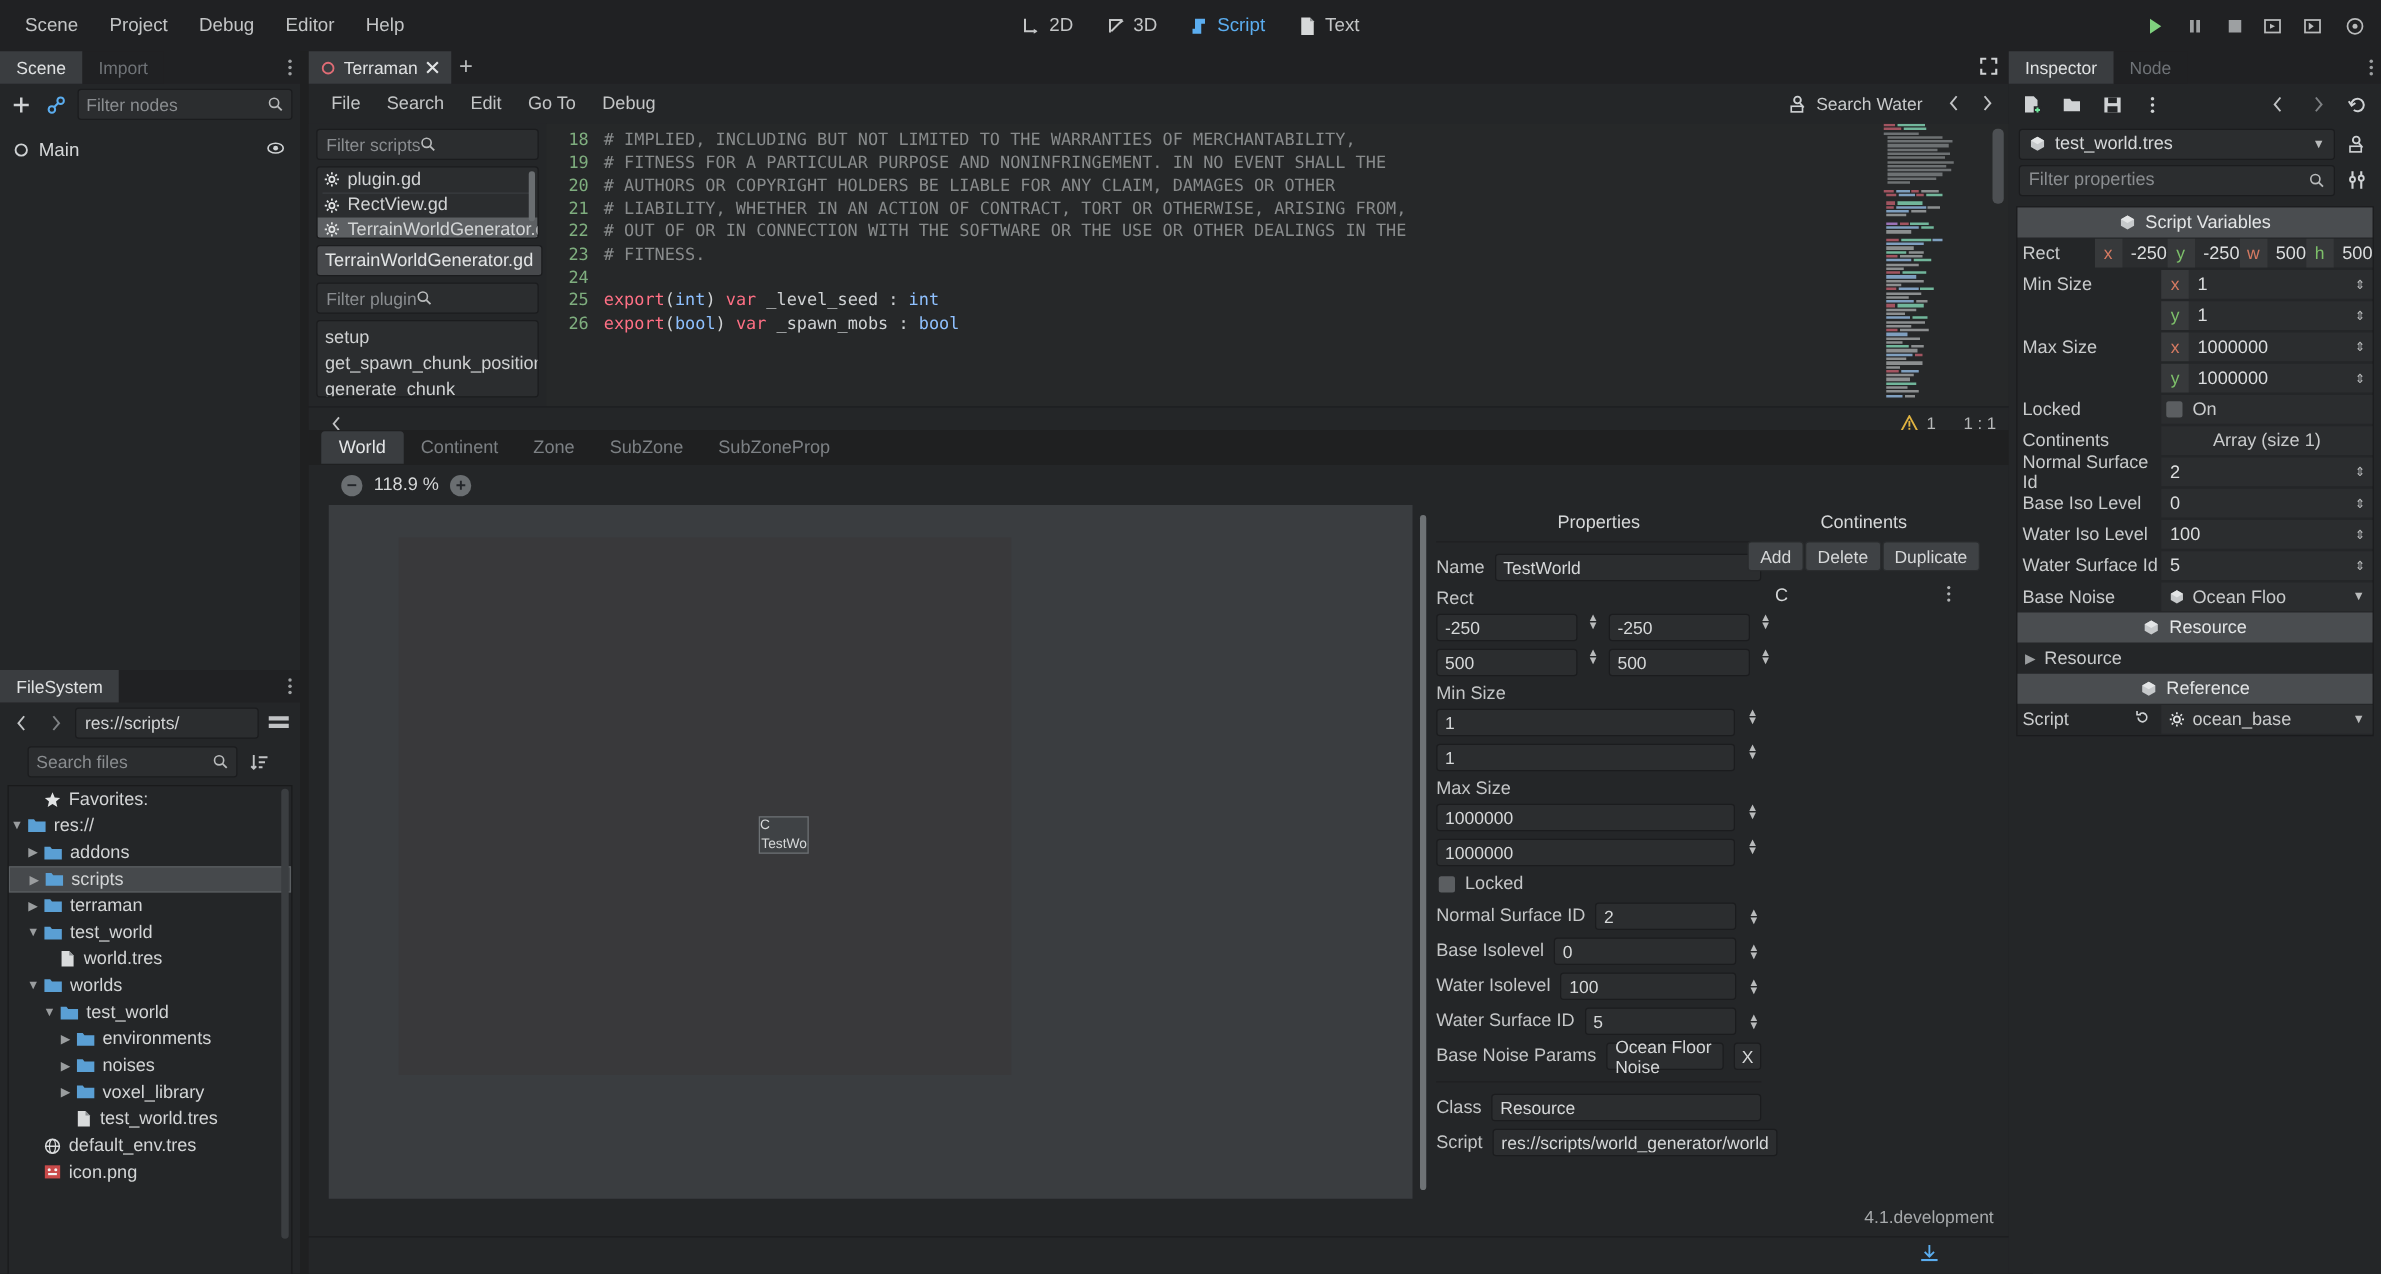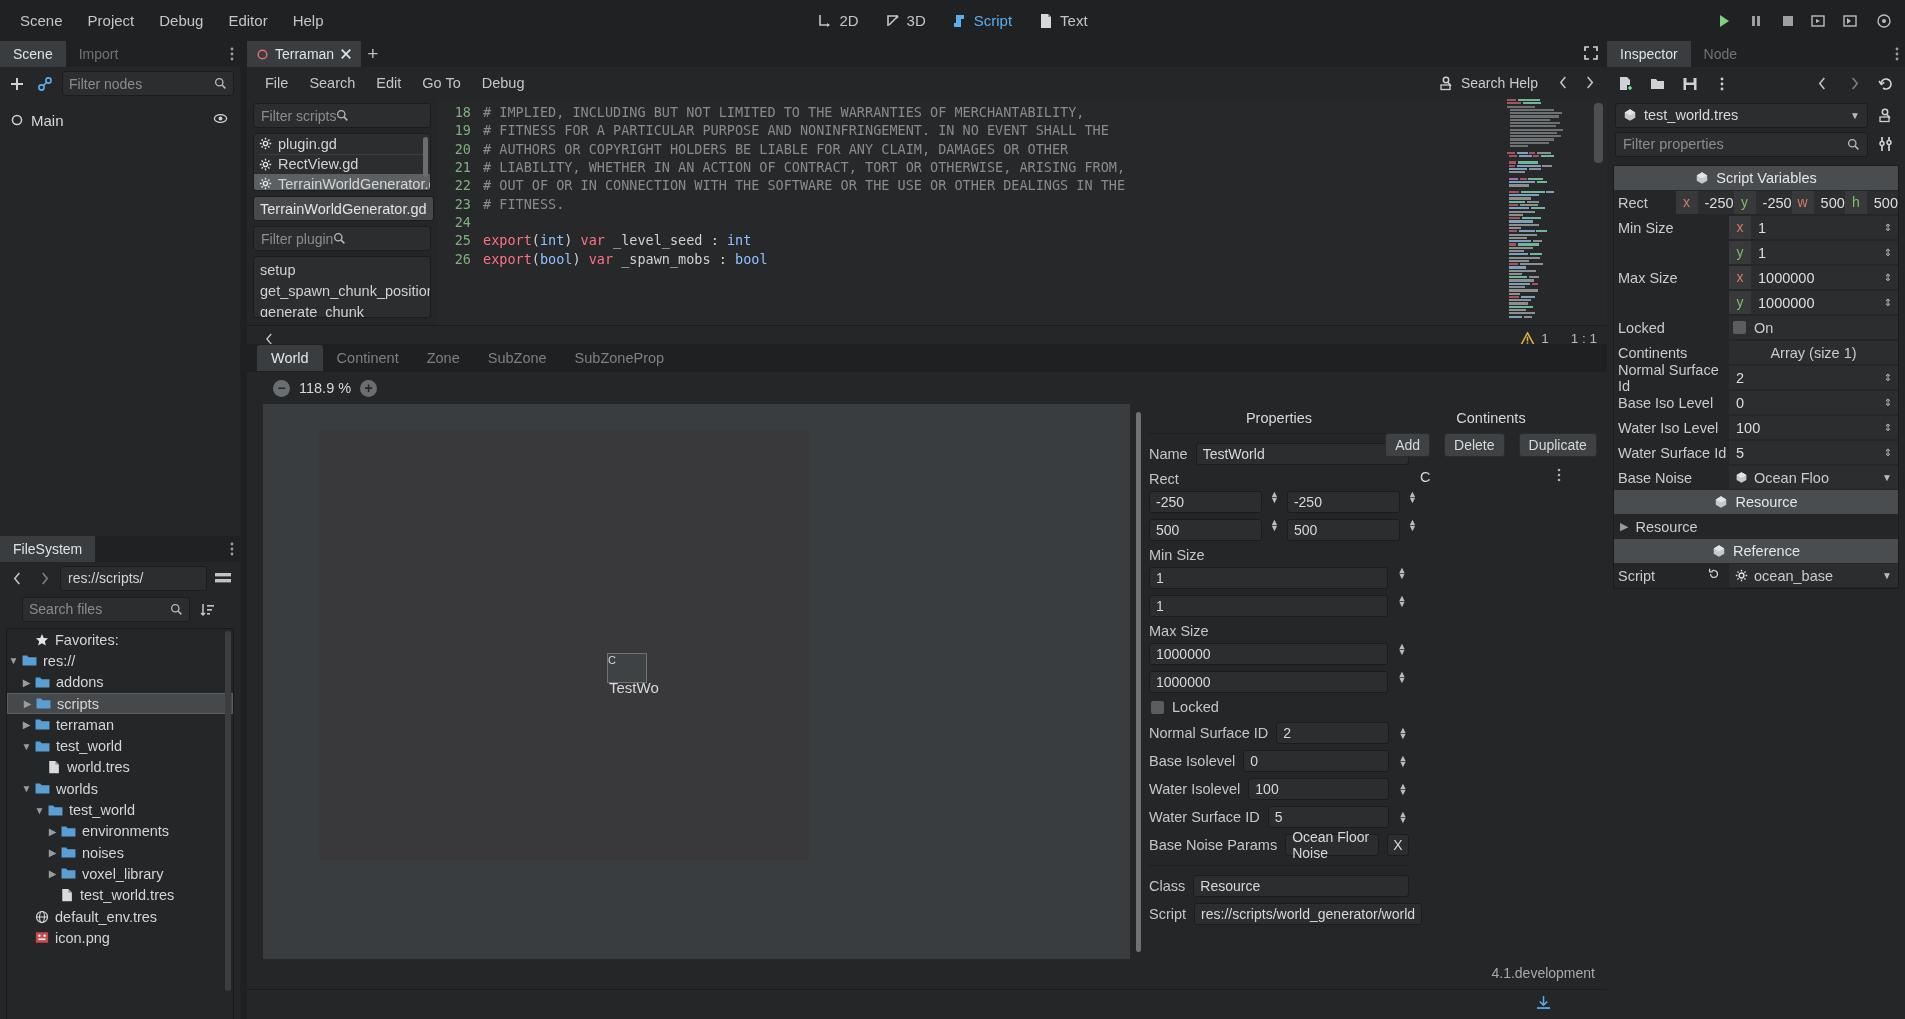--- a/index.html
+++ b/index.html
@@ -154,21 +154,21 @@
   .we-zoombar { height:32px; display:flex; align-items:center; gap:9px; padding-left:26px; font-size:14.5px; color:#d6d8d9; }
   .circ-btn { width:17px; height:17px; border-radius:50%; background:#6a6e71; color:#23262a; display:flex; align-items:center; justify-content:center; font-size:14px; font-weight:bold; line-height:1;}
 
   .we-body { display:flex; height:555px; position:relative;}
   .we-canvas { position:absolute; left:16px; top:0px; width:867px; height:555px; background:#3a3d40; }
   .we-canvas-inner { position:absolute; left:56px; top:26px; width:490px; height:430px; background:#39393b; }
   .rect-node {
     position:absolute; left:288px; top:223px; width:40px; height:30px;
     background:#3f4245; border:1px solid #6e7275; font-size:11px; color:#d6d8d9;
   }
-  .rect-node .lbl2 { position:absolute; left:1px; top:25px; font-size:15px; color:#d6d8d9; }
+  .rect-node .lbl2 { position:absolute; left:1px; top:15px; font-size:11px; color:#d6d8d9; }
   .we-splitter { position:absolute; left:889px; top:8px; width:5px; height:540px; background:#6e7275; border-radius:3px;}
 
   .props-col { position:absolute; left:902px; top:0; width:260px; }
   .props-title { text-align:center; font-size:14.5px; color:#d6d8d9; padding:6px 0 7px 0; }
   .props-sep { height:1px; background:#1e1f21; margin-bottom:9px;}
   .prow { display:flex; align-items:center; margin-bottom:6px; gap:8px; }
   .plabel { font-size:14.5px; color:#c4c6c7; white-space:nowrap; }
   .pfield {
     flex:1; height:22px; background:#2b2d2f; border:1px solid #1b1c1e; border-radius:3px;
     display:flex; align-items:center; padding:0 6px; font-size:14px; color:#d6d8d9;
@@ -176,21 +176,21 @@
   .spinbox { width:12px; display:flex; flex-direction:column; align-items:center; color:#b9bbbc; font-size:9px; line-height:6px;}
   .pblock-label { font-size:14.5px; color:#c4c6c7; margin:4px 0 4px 0;}
   .two-col { display:flex; gap:8px; margin-bottom:6px; }
   .two-col .pfield { width:113px; flex:none;}
   .checkrow { display:flex; align-items:center; gap:8px; margin:5px 0 7px 2px; font-size:14.5px; color:#c4c6c7;}
   .cbox { width:13px; height:13px; background:#5b5e61; border-radius:2px; }
   .props-bottom-sep { height:1px; background:#1e1f21; margin:9px 0 9px 0;}
 
   .cont-col { position:absolute; left:1170px; top:0; width:148px; }
   .cont-title { text-align:center; font-size:14.5px; color:#d6d8d9; padding:6px 0 7px 0; }
-  .cont-btns { display:flex; gap:14px; justify-content:center; margin-bottom:8px;}
+  .cont-btns { display:flex; gap:1px; justify-content:center; margin-bottom:8px;}
   .cbtn { background:#3f4245; border:1px solid #2a2c2e; border-radius:3px; padding:3px 9px; font-size:14px; color:#d6d8d9;}
   .cont-item { display:flex; align-items:center; font-size:14.5px; color:#d6d8d9; padding:3px 0 3px 3px;}
   .cont-item .gripdots { margin-left:auto; margin-right:4px; }
 
   
   .bottombar {
     position:absolute; left:247px; bottom:0; width:1360px; height:30px; background:#242628;
     display:flex; align-items:center; padding-left:12px; gap:0px; border-top:1px solid #1b1c1e;
   }
   .bb-item { padding:4px 12px; font-size:14.5px; color:#b4b7b9; }
@@ -625,21 +625,21 @@
         <div class="mi">Search</div>
         <div class="mi">Edit</div>
         <div class="mi">Go To</div>
         <div class="mi">Debug</div>
       <div class="sp-help">
         <svg width="16" height="16" viewBox="0 0 16 16">
             <circle cx="7" cy="5" r="2.7" fill="none" stroke="#cfd2d4" stroke-width="1.5"></circle>
             <path d="M9 7.5 L12 11" stroke="#cfd2d4" stroke-width="1.5"></path>
             <rect x="2" y="10" width="9" height="4.5" fill="none" stroke="#cfd2d4" stroke-width="1.3"></rect>
           </svg>
-        <span>Search Help</span>
+        <span>Search Water</span>
       </div>
       <div class="sp-navarrows">
         <span class="navarrow">
             <svg width="11" height="13" viewBox="0 0 12 14">
               <path d="M8 1 L3 7 L8 13" stroke="#c1c3c5" stroke-width="1.7" fill="none"></path>
             </svg>
           </span>
         <span class="navarrow">
             <svg width="11" height="13" viewBox="0 0 12 14">
               <path d="M4 1 L9 7 L4 13" stroke="#c1c3c5" stroke-width="1.7" fill="none"></path>

